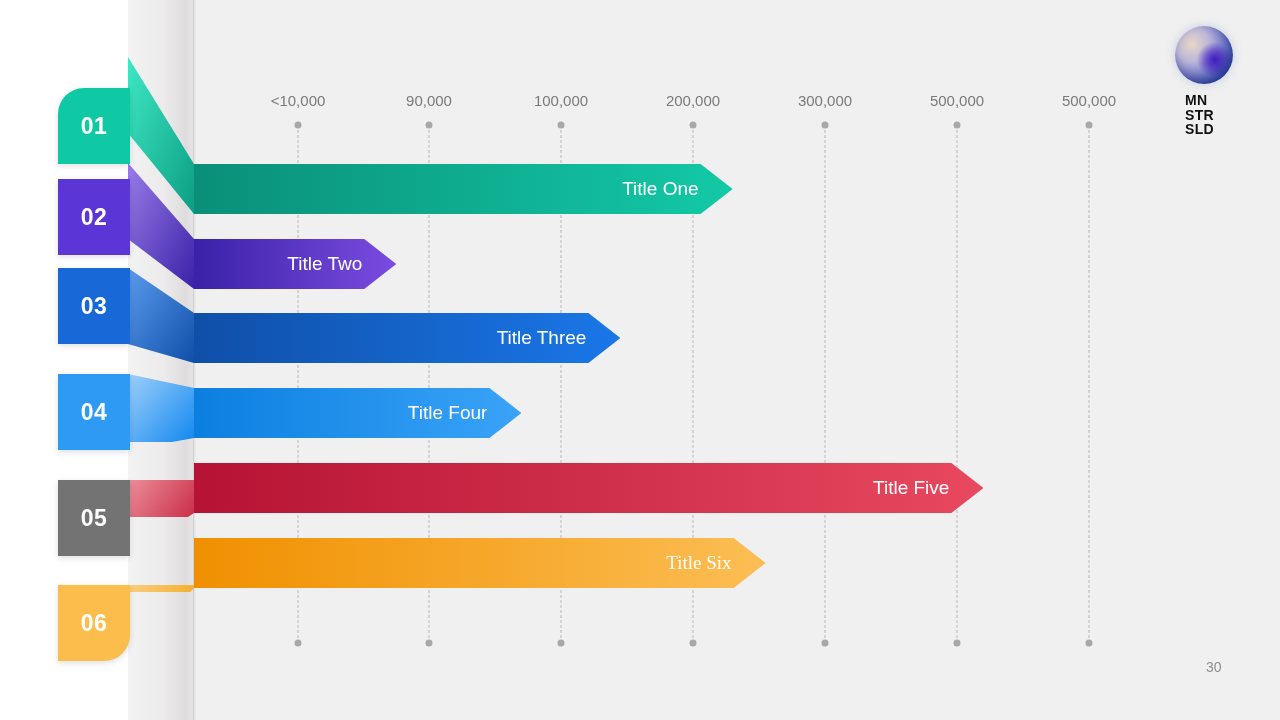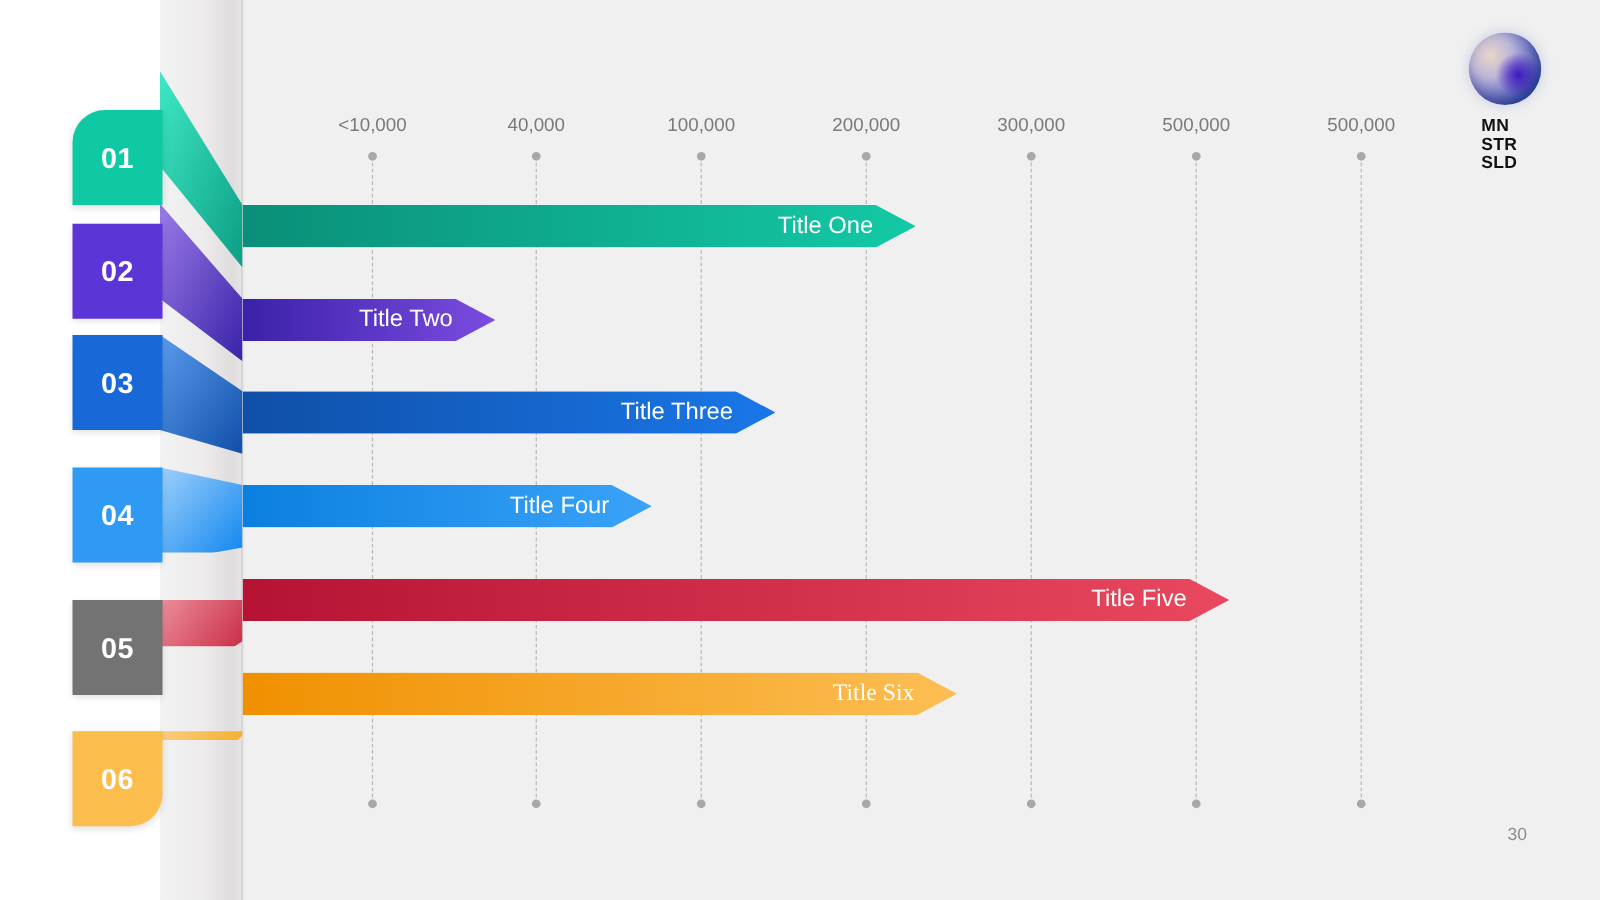--- a/index.html
+++ b/index.html
@@ -92,21 +92,21 @@
     position: absolute;
     width: 7px; height: 7px;
     border-radius: 50%;
     background: #a8a8a8;
     transform: translate(-50%, -50%);
   }
 
   
   .bar {
     position: absolute;
-    height: 34px;
+    height: 50px;
     display: flex;
     align-items: center;
     justify-content: flex-end;
     filter: drop-shadow(0 2px 3px rgba(0,0,0,.12));
   }
   .bar-label {
     color: #ffffff;
     font-size: 19px;
     padding-right: 34px;
     white-space: nowrap;
@@ -227,21 +227,21 @@
       <div class="tab" style="top: 179px; background: rgb(91, 53, 213);">02</div>
       <div class="tab" style="top: 268px; background: rgb(24, 104, 216);">03</div>
       <div class="tab" style="top: 374px; background: rgb(46, 154, 243);">04</div>
       <div class="tab" style="top: 480px; background: #737373;">05</div>
       <div class="tab last" style="top: 585px; background: rgb(251, 189, 75);">06</div>
     </div>
 
   <div class="plot">
     <div id="axis-labels">
         <div class="axis-label" style="left: 104px;">&lt;10,000</div>
-        <div class="axis-label" style="left: 235px;">40,000</div>
+        <div class="axis-label" style="left: 235px;">90,000</div>
         <div class="axis-label" style="left: 367px;">100,000</div>
         <div class="axis-label" style="left: 499px;">200,000</div>
         <div class="axis-label" style="left: 631px;">300,000</div>
         <div class="axis-label" style="left: 763px;">500,000</div>
         <div class="axis-label" style="left: 895px;">500,000</div>
       </div>
     <div id="gridlines">
         <div class="gridline" style="left: 104px;"></div>
         <div class="griddot" style="left: 104px; top: 125px;"></div>
         <div class="griddot" style="left: 104px; top: 643px;"></div>

